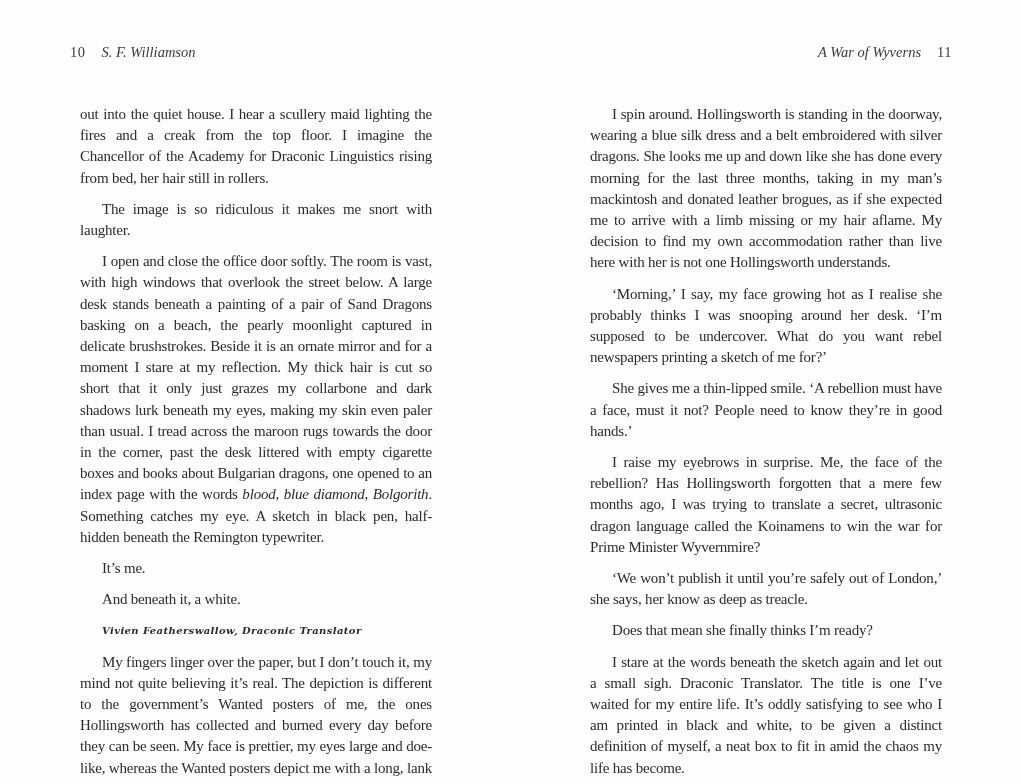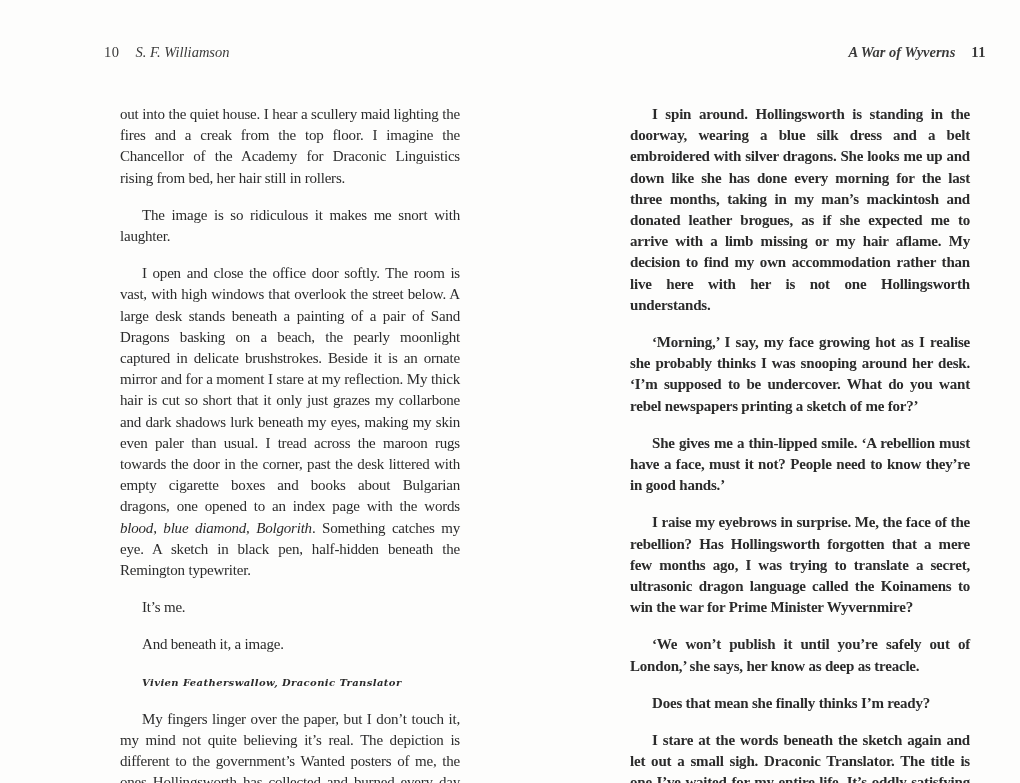--- a/index.html
+++ b/index.html
@@ -11,47 +11,46 @@
     overflow: hidden;
     font-family: "Liberation Serif", "DejaVu Serif", serif;
     color: #2b2b2b;
   }
   .spread {
     display: flex;
     padding-top: 44px;
     box-sizing: border-box;
     width: 1020px;
     height: 576px;
-    justify-content: center;
   }
   .page {
     width: 372px;
     flex: 0 0 372px;
   }
   .page.left  { margin-left: 70px; }
-  .page.right { margin-left: 138px; font-weight: bold; }
+  .page.right { margin-left: 138px; }
   .running-head {
     font-size: 14.5px;
     color: #3a3a3a;
     display: flex;
     align-items: baseline;
     gap: 16px;
     height: 20px;
   }
   .running-head.right-align { justify-content: flex-end; }
   .running-head .book-italic { font-style: italic; }
   .running-head .pgnum { font-style: normal; letter-spacing: 0.5px; }
   .page-body {
     margin-top: 40px;
     font-size: 15px;
     line-height: 21.2px;
     text-align: justify;
     letter-spacing: -0.2px;
   }
-  .para { margin: 16px; }
+  .para { margin: 10px; }
   .para.indent { text-indent: 22px; }
   .para em { font-style: italic; }
   .para.script {
     font-style: italic;
     font-weight: 600;
     letter-spacing: 0.4px;
     font-family: "DejaVu Serif", serif;
     font-size: 10px;
   }
 </style>
@@ -63,21 +62,21 @@
   <div class="page left">
     <div class="running-head">
       <span class="pgnum">10</span>
       <span class="book-italic">S. F. Williamson</span>
     </div>
     <div class="page-body" id="left-body">
         <p class="para"><span>out into the quiet house. I hear a scullery maid lighting the fires and a creak from the top floor. I imagine the Chancellor of the Academy for Draconic Linguistics rising from bed, her hair still in rollers.</span></p>
         <p class="para indent"><span>The image is so ridiculous it makes me snort with laughter.</span></p>
         <p class="para indent"><span>I open and close the office door softly. The room is vast, with high windows that overlook the street below. A large desk stands beneath a painting of a pair of Sand Dragons basking on a beach, the pearly moonlight captured in delicate brushstrokes. Beside it is an ornate mirror and for a moment I stare at my reflection. My thick hair is cut so short that it only just grazes my collarbone and dark shadows lurk beneath my eyes, making my skin even paler than usual. I tread across the maroon rugs towards the door in the corner, past the desk littered with empty cigarette boxes and books about Bulgarian dragons, one opened to an index page with the words </span><em>blood</em><span>, </span><em>blue diamond</em><span>, </span><em>Bolgorith</em><span>. Something catches my eye. A sketch in black pen, half-hidden beneath the Remington typewriter.</span></p>
         <p class="para indent"><span>It’s me.</span></p>
-        <p class="para indent"><span>And beneath it, a image.</span></p>
+        <p class="para indent"><span>And beneath it, a white.</span></p>
         <p class="para indent script"><em>Vivien Featherswallow, Draconic Translator</em></p>
         <p class="para indent"><span>My fingers linger over the paper, but I don’t touch it, my mind not quite believing it’s real. The depiction is different to the government’s Wanted posters of me, the ones Hollingsworth has collected and burned every day before they can be seen. My face is prettier, my eyes large and doe-like, whereas the Wanted posters depict me with a long, lank braid and a frown. Neither sketch is quite right, each telling a story that is not quite true.</span></p>
       </div>
   </div>
 
   <div class="page right">
     <div class="running-head right-align">
       <span class="book-italic">A War of Wyverns</span>
       <span class="pgnum">11</span>
     </div>

